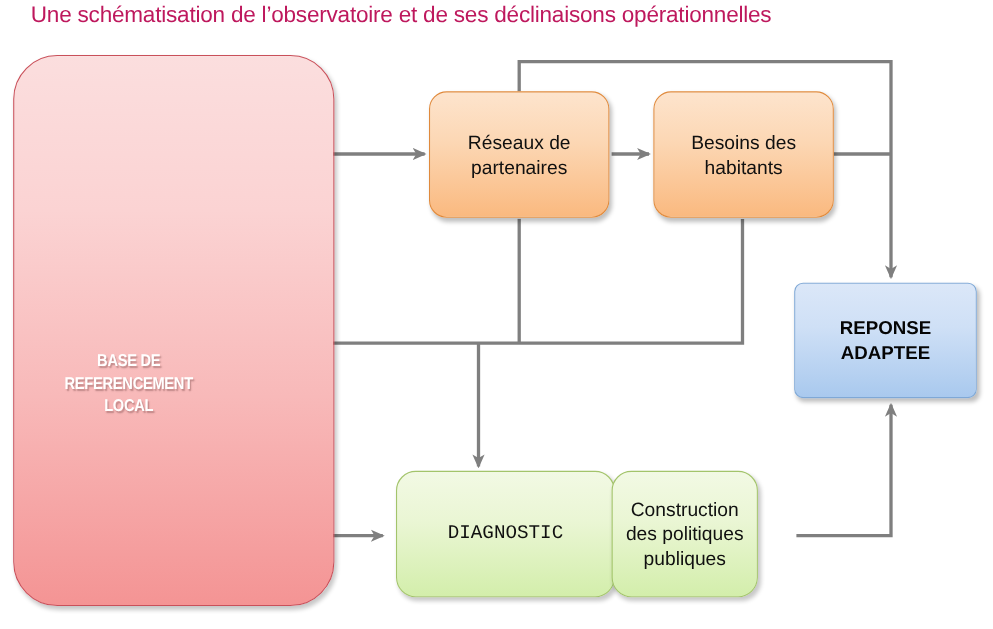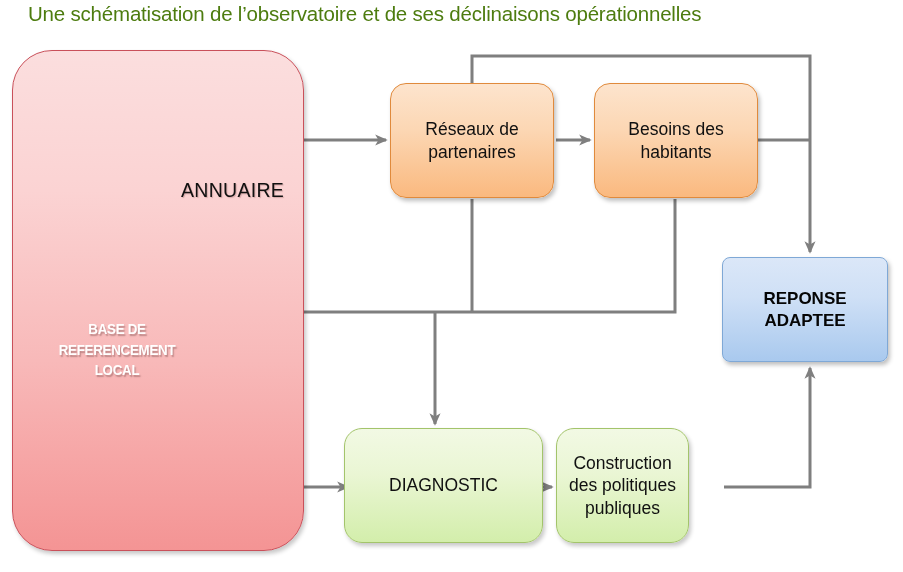--- a/index.html
+++ b/index.html
@@ -26,21 +26,21 @@
 
   
   .title {
     position: absolute;
     left: 28px;
     top: 2px;
     width: 860px;
     font-size: 20.5px;
     font-weight: 400;
     letter-spacing: -0.2px;
-    color: #4d7c0f;
+    color: #be185d;
     white-space: nowrap;
   }
 
   
   #connectors {
     position: absolute;
     left: 0; top: 0;
     width: 903px;
     height: 572px;
     pointer-events: none;
@@ -128,21 +128,21 @@
 
   
   .node-green {
     border: 1.4px solid #a3c46b;
     border-radius: 18px;
     background: linear-gradient(to bottom, #f2f9e4 0%, #eaf6d4 40%, #d3eeab 100%);
     box-shadow: 2px 3px 4px rgba(0,0,0,0.22);
     font-size: 17.5px;
     color: #101010;
   }
-  #node-diagnostic   { left: 344px; top: 428px; width: 199px; height: 115px; }
+  #node-diagnostic   { left: 360px; top: 428px; width: 199px; height: 115px; font-family: Liberation Mono, monospace; }
   #node-construction { left: 556px; top: 428px; width: 133px; height: 115px; }
 
   
   .node-blue {
     border: 1.4px solid #7fa8d6;
     border-radius: 8px;
     background: linear-gradient(to bottom, #dbe7f8 0%, #cfe0f6 38%, #a9c9ee 100%);
     box-shadow: 2px 3px 4px rgba(0,0,0,0.25);
     font-size: 17px;
     font-weight: bold;
@@ -186,21 +186,20 @@
 
     <path class="conn" d="M 522 487 L 552 487" marker-end="url(#arrow)"></path>
 
     <path class="conn" d="M 724 487 L 810 487 L 810 368" marker-end="url(#arrow)"></path>
   </svg>
 
   <div class="node" id="node-base">
     <div id="base-title">BASE DE
 REFERENCEMENT
 LOCAL</div>
-    <div class="inner-label" id="label-annuaire">ANNUAIRE</div>
   </div>
 
   <div class="node node-orange" id="node-reseaux">
     <span class="label">Réseaux de
 partenaires</span>
   </div>
 
   <div class="node node-orange" id="node-besoins">
     <span class="label">Besoins des
 habitants</span>

